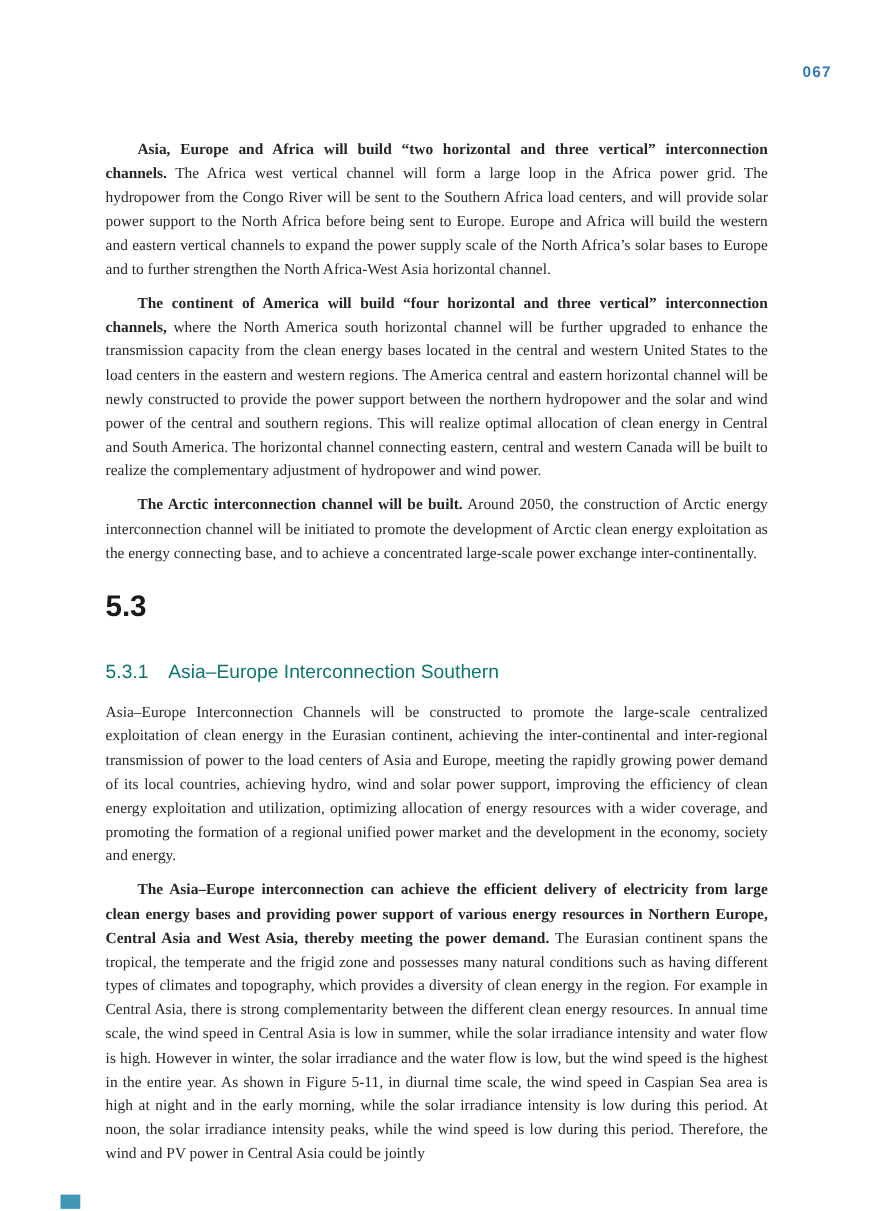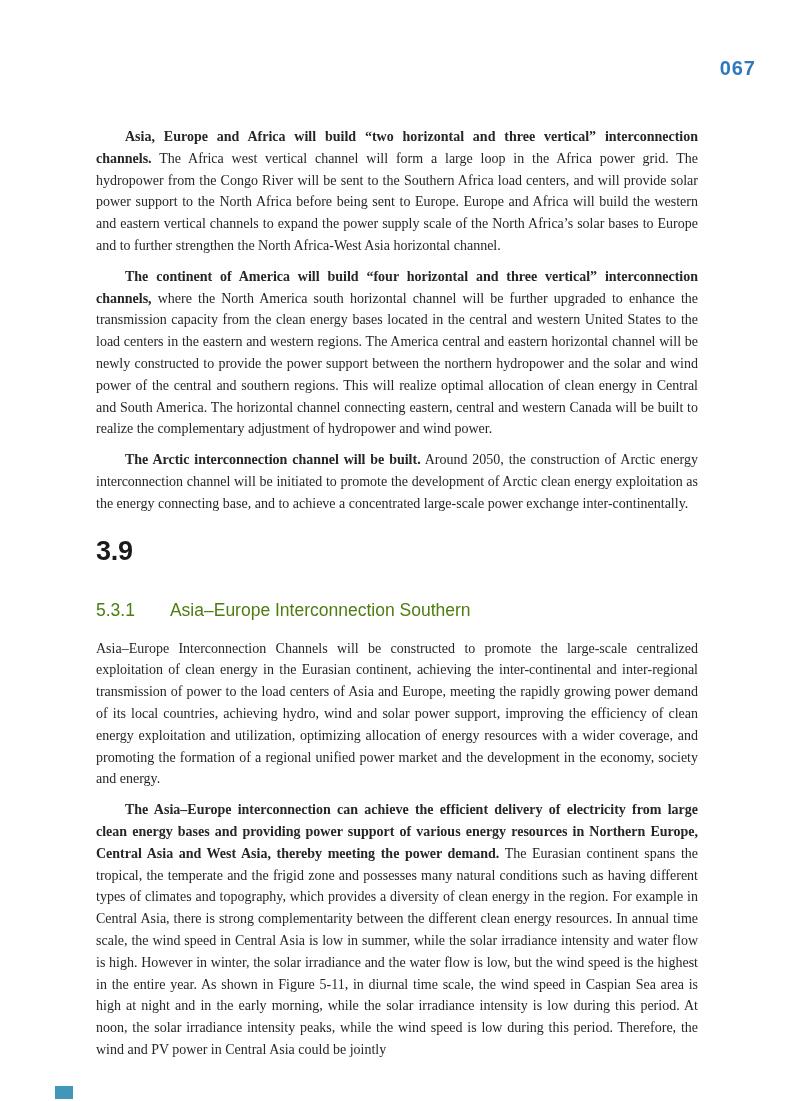--- a/index.html
+++ b/index.html
@@ -12,21 +12,21 @@
   html,body{background:#ffffff;}
   body{
     width:794px;height:1101px;
     position:relative;overflow:hidden;
     font-family:"Liberation Serif","DejaVu Serif",serif;
     color:var(--c-body);
   }
   .page-number{
     position:absolute;top:57px;right:38px;
     font-family:"Liberation Sans","DejaVu Sans",sans-serif;
-    font-weight:bold;font-size:20px;letter-spacing:1px;
+    font-weight:bold;font-size:14px;letter-spacing:1px;
     color:var(--c-pagenum);
   }
   .content{
     position:absolute;left:96px;right:96px;top:126px;
   }
   .para{
     font-size:14px;line-height:21.8px;
     text-align:justify;
     margin-bottom:9px;
     color:var(--c-body);
@@ -34,24 +34,24 @@
   .para.indent{text-indent:29px;}
   .para strong{font-weight:bold;}
   .h1{
     display:flex;align-items:baseline;gap:24px;
     font-family:"Liberation Sans","DejaVu Sans",sans-serif;
     font-weight:bold;font-size:27px;letter-spacing:-0.2px;
     color:var(--c-heading);
     margin-top:21px;margin-bottom:33px;
   }
   .h2{
-    display:flex;align-items:baseline;gap:35px;
+    display:flex;align-items:baseline;gap:18px;
     font-family:"Liberation Sans","DejaVu Sans",sans-serif;
     font-weight:normal;font-size:17.5px;
-    color:#4d7c0f;
+    color:#0f766e;
     margin-bottom:17px;
   }
   .footer-mark{
     position:absolute;left:55px;top:1086px;
     width:18px;height:13px;
     background:var(--c-mark);
   }
 </style>
 </head>
 <body>
@@ -59,21 +59,21 @@
 <div class="page-number">067</div>
 
 <main class="content">
   <section id="paras-top">
       <p class="para indent"><strong>Asia, Europe and Africa will build “two horizontal and three vertical” interconnection channels.</strong><span> The Africa west vertical channel will form a large loop in the Africa power grid. The hydropower from the Congo River will be sent to the Southern Africa load centers, and will provide solar power support to the North Africa before being sent to Europe. Europe and Africa will build the western and eastern vertical channels to expand the power supply scale of the North Africa’s solar bases to Europe and to further strengthen the North Africa-West Asia horizontal channel.</span></p>
       <p class="para indent"><strong>The continent of America will build “four horizontal and three vertical” interconnection channels,</strong><span> where the North America south horizontal channel will be further upgraded to enhance the transmission capacity from the clean energy bases located in the central and western United States to the load centers in the eastern and western regions. The America central and eastern horizontal channel will be newly constructed to provide the power support between the northern hydropower and the solar and wind power of the central and southern regions. This will realize optimal allocation of clean energy in Central and South America. The horizontal channel connecting eastern, central and western Canada will be built to realize the complementary adjustment of hydropower and wind power.</span></p>
       <p class="para indent"><strong>The Arctic interconnection channel will be built.</strong><span> Around 2050, the construction of Arctic energy interconnection channel will be initiated to promote the development of Arctic clean energy exploitation as the energy connecting base, and to achieve a concentrated large-scale power exchange inter-continentally.</span></p>
     </section>
 
   <h1 class="h1">
-    <span>3.9</span>
+    <span>5.3</span>
   </h1>
 
   <h2 class="h2">
     <span>5.3.1</span>
     <span>Asia–Europe Interconnection Southern</span>
   </h2>
 
   <section id="paras-bottom">
       <p class="para"><span>Asia–Europe Interconnection Channels will be constructed to promote the large-scale centralized exploitation of clean energy in the Eurasian continent, achieving the inter-continental and inter-regional transmission of power to the load centers of Asia and Europe, meeting the rapidly growing power demand of its local countries, achieving hydro, wind and solar power support, improving the efficiency of clean energy exploitation and utilization, optimizing allocation of energy resources with a wider coverage, and promoting the formation of a regional unified power market and the development in the economy, society and energy.</span></p>
       <p class="para indent"><strong>The Asia–Europe interconnection can achieve the efficient delivery of electricity from large clean energy bases and providing power support of various energy resources in Northern Europe, Central Asia and West Asia, thereby meeting the power demand.</strong><span> The Eurasian continent spans the tropical, the temperate and the frigid zone and possesses many natural conditions such as having different types of climates and topography, which provides a diversity of clean energy in the region. For example in Central Asia, there is strong complementarity between the different clean energy resources. In annual time scale, the wind speed in Central Asia is low in summer, while the solar irradiance intensity and water flow is high. However in winter, the solar irradiance and the water flow is low, but the wind speed is the highest in the entire year. As shown in Figure 5-11, in diurnal time scale, the wind speed in Caspian Sea area is high at night and in the early morning, while the solar irradiance intensity is low during this period. At noon, the solar irradiance intensity peaks, while the wind speed is low during this period. Therefore, the wind and PV power in Central Asia could be jointly</span></p>

